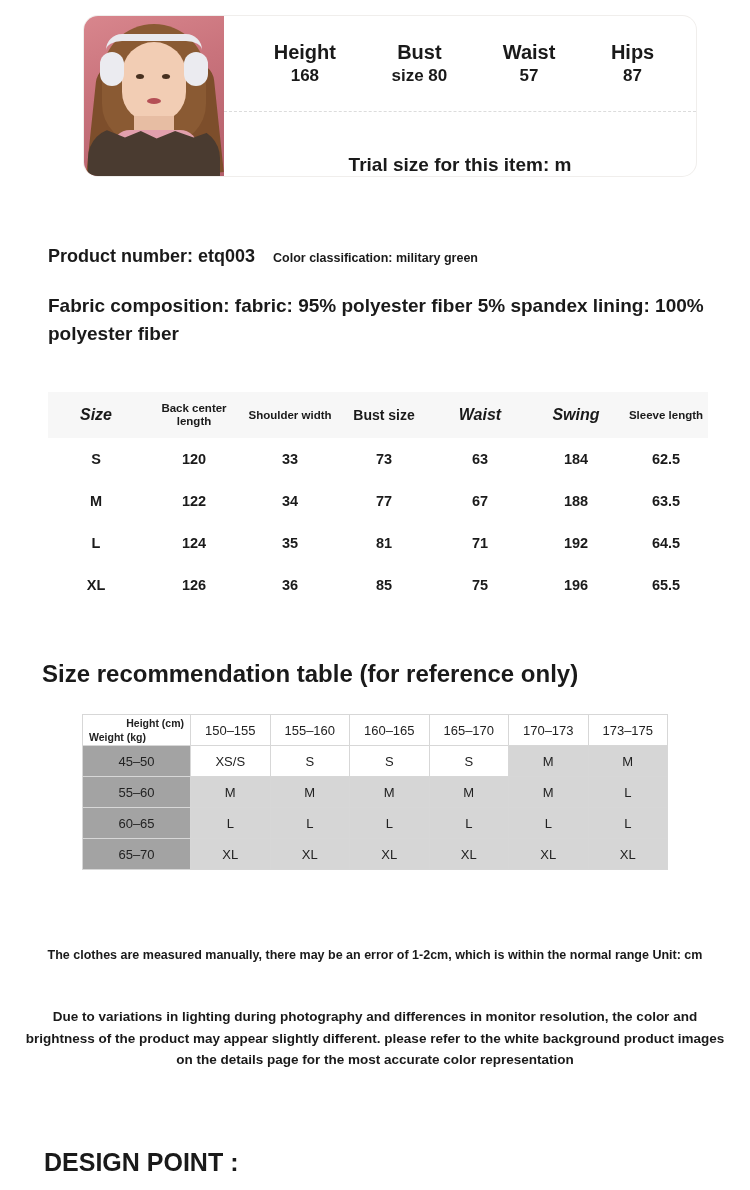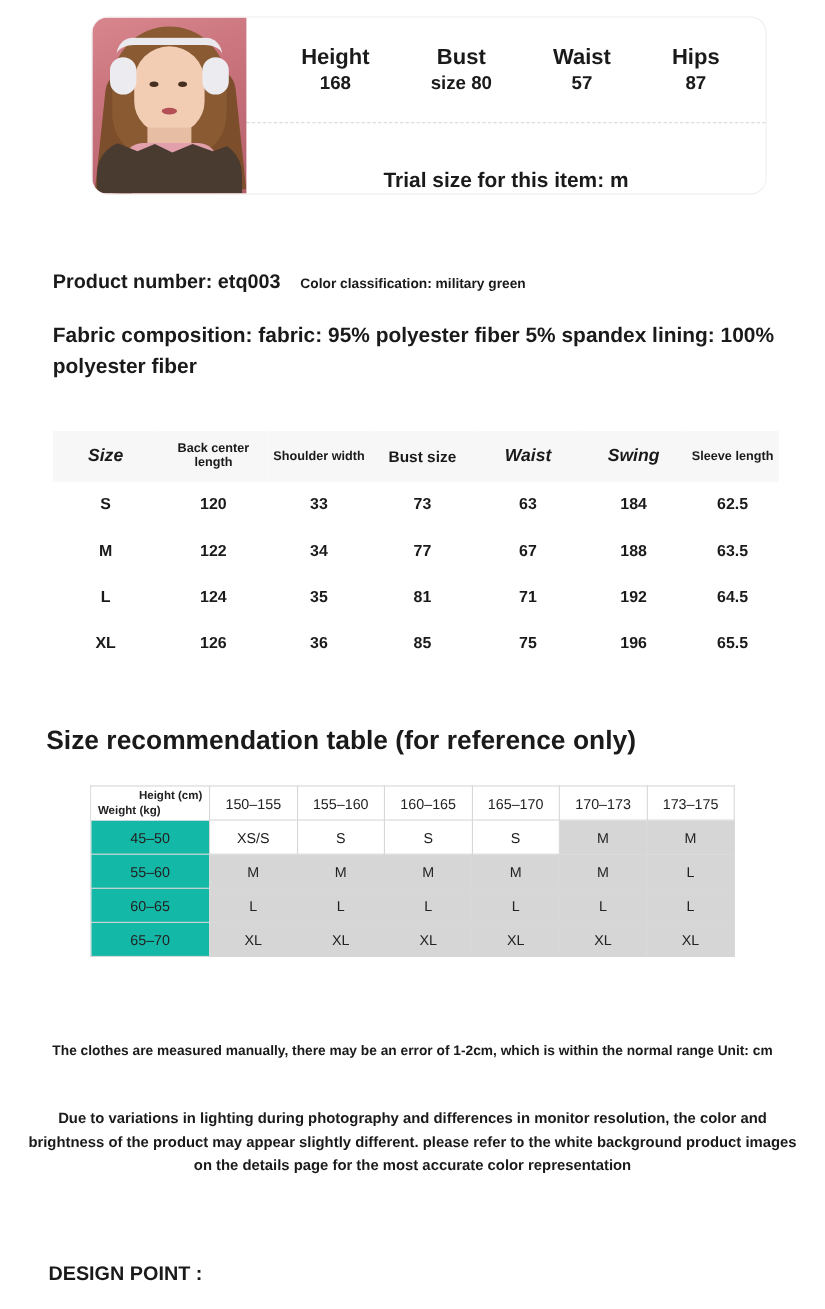--- a/index.html
+++ b/index.html
@@ -255,21 +255,21 @@
     font-weight: bold;
   }
   .rec-corner .w-lab {
     position: absolute;
     left: 6px; bottom: 2px;
     font-size: 10.5px;
     font-weight: bold;
   }
   .rec-table td.shade { background: #d6d6d6; }
   .rec-table td.plain { background: #ffffff; }
-  .rec-table td.lead { background: #14b8a6; }
+  .rec-table td.lead { background: #a3a3a3; }
 
   
   .note-measure {
     position: absolute;
     left: 0;
     top: 948px;
     width: 750px;
     text-align: center;
     font-size: 12.5px;
     font-weight: bold;
@@ -283,21 +283,21 @@
     text-align: center;
     font-size: 13.5px;
     font-weight: bold;
     line-height: 1.6;
     color: #1a1a1a;
   }
   .design-point {
     position: absolute;
     left: 44px;
     top: 1148px;
-    font-size: 18px;
+    font-size: 25px;
     font-weight: bold;
   }
 </style>
 </head>
 <body>
 
 <div class="model-card">
   <div class="model-photo">
     <div class="ph-hair2"></div>
     <div class="ph-hair3"></div>

